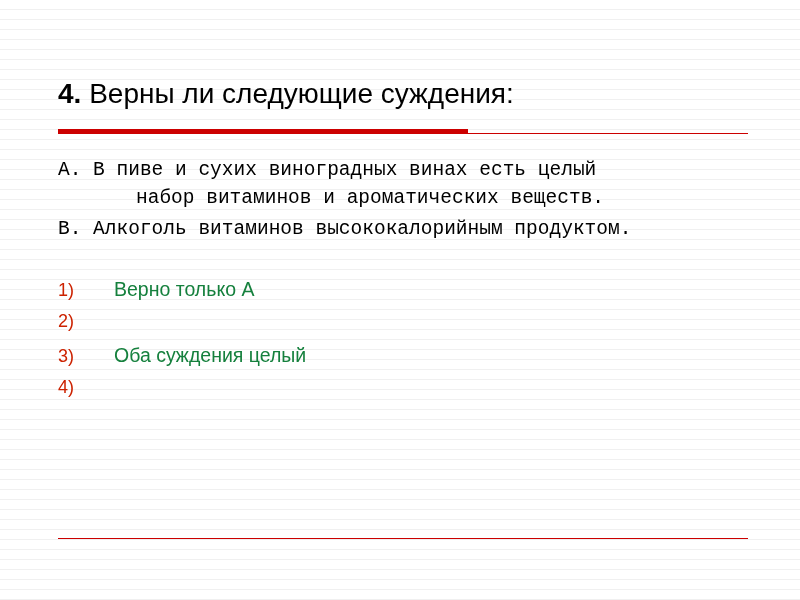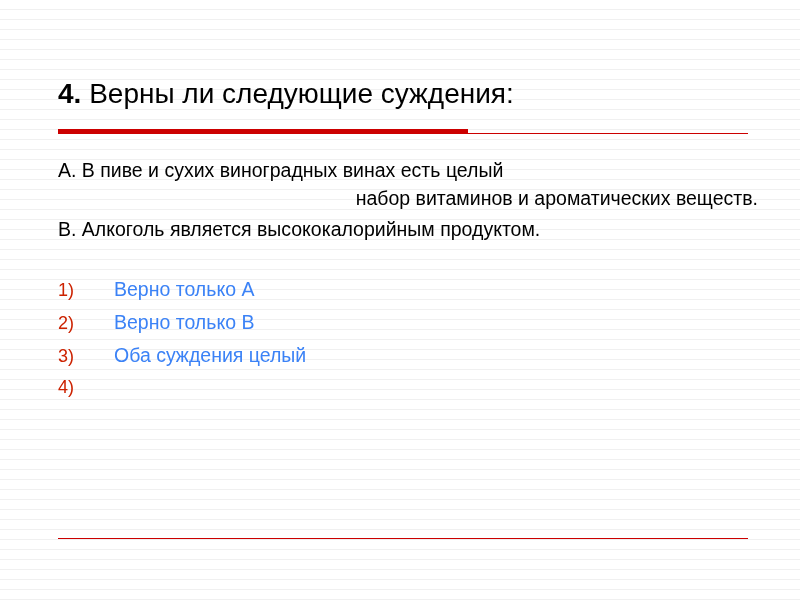--- a/index.html
+++ b/index.html
@@ -72,28 +72,28 @@
   }
 
   .statements {
     position: absolute;
     left: 58px;
     top: 156px;
     width: 700px;
     font-size: 19.5px;
     line-height: 1.45;
     color: #000000;
+    font-family: Liberation Mono, monospace;
   }
   .statement {
     margin: 0 0 2px 0;
   }
   .statement .cont {
     display: block;
     padding-left: 78px;
-    text-align: right;
   }
 
   .options {
     position: absolute;
     left: 58px;
     top: 278px;
     width: 700px;
   }
   .option {
     display: flex;
@@ -101,21 +101,21 @@
     height: 33px;
   }
   .option .marker {
     color: #cc2200;
     font-size: 18px;
     width: 56px;
     flex: 0 0 56px;
   }
   .option .otext {
     font-size: 19.5px;
-    color: #3b82f6;
+    color: #15803d;
   }
 
   .bottom-rule {
     position: absolute;
     left: 58px;
     top: 538px;
     width: 690px;
     height: 1px;
     background: #cc0000;
   }
@@ -133,32 +133,31 @@
 
   <div class="title-rule"></div>
   <div class="title-rule-thick"></div>
 
   <div class="statements">
     <div class="statement">
       <span>А. В пиве и сухих виноградных винах есть целый</span>
       <span class="cont">набор витаминов и ароматических веществ.</span>
     </div>
     <div class="statement">
-      <span>В. Алкоголь является высококалорийным продуктом.</span>
+      <span>В. Алкоголь витаминов высококалорийным продуктом.</span>
     </div>
   </div>
 
   <div class="options">
     <div class="option">
       <span class="marker">1)</span>
       <span class="otext">Верно только А</span>
     </div>
     <div class="option">
       <span class="marker">2)</span>
-      <span class="otext">Верно только В</span>
     </div>
     <div class="option">
       <span class="marker">3)</span>
       <span class="otext">Оба суждения целый</span>
     </div>
     <div class="option">
       <span class="marker">4)</span>
     </div>
   </div>
 

